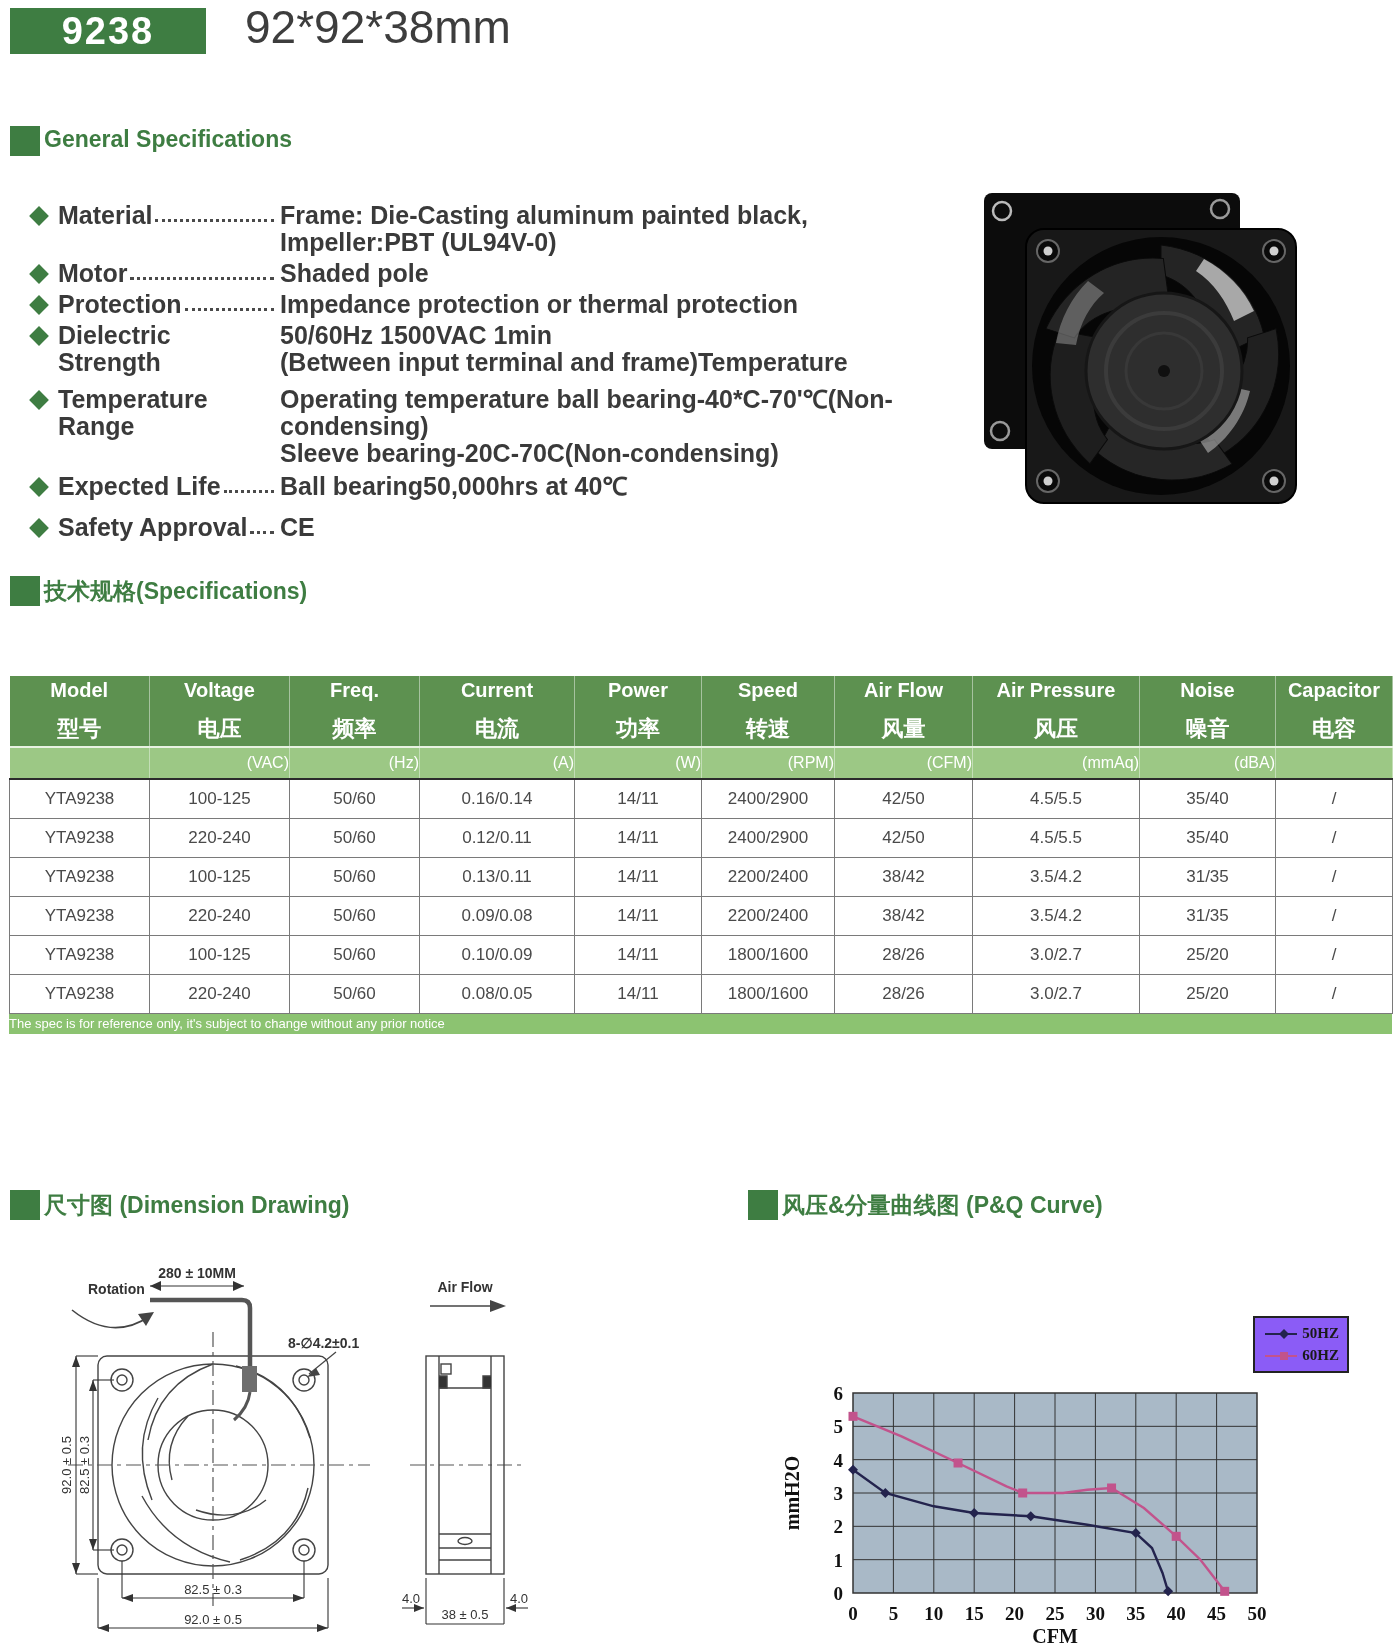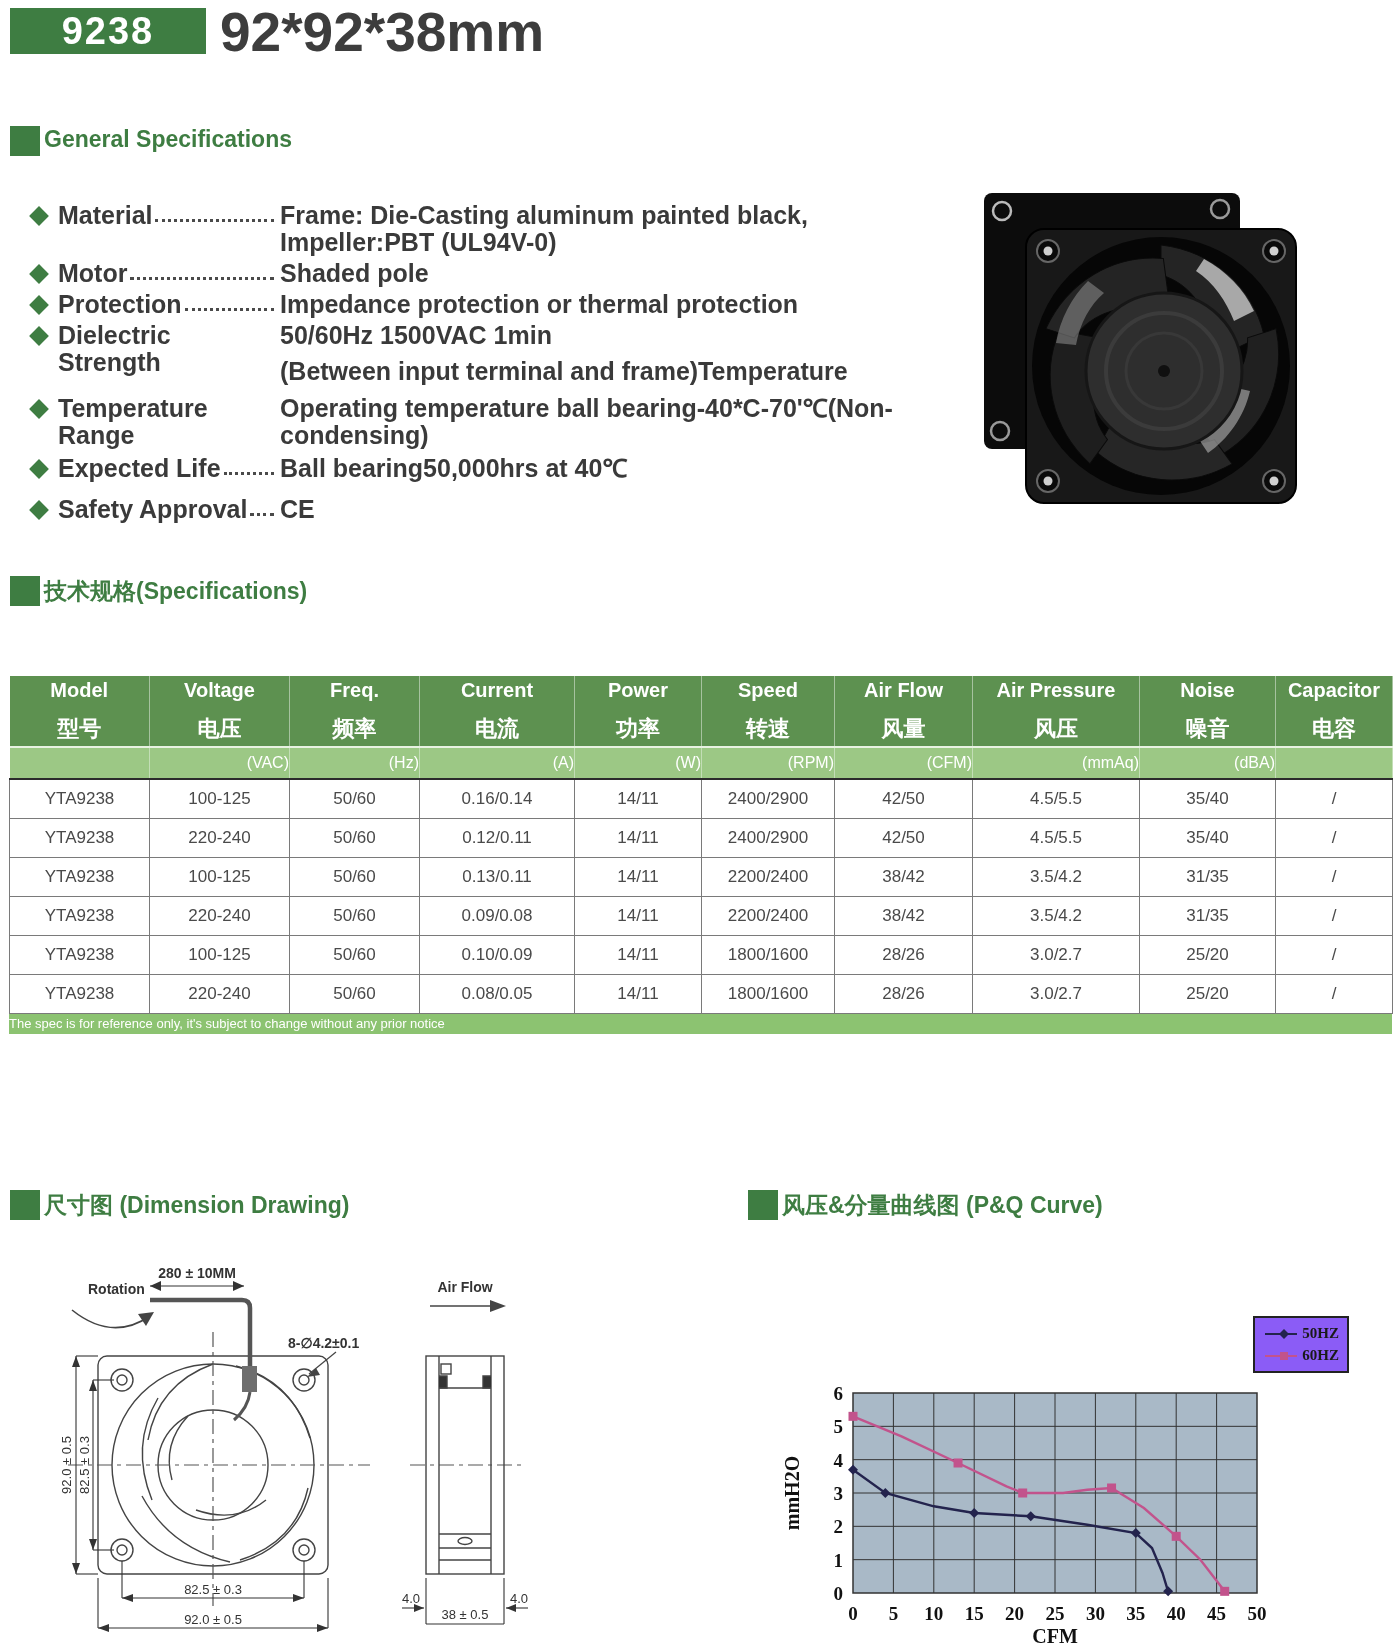--- a/index.html
+++ b/index.html
@@ -1,37 +1,37 @@
 <!DOCTYPE html>
 <html><head>
 <meta charset="utf-8">
 <style>
   html,body{margin:0;padding:0;background:#fff;font-family:"Liberation Sans",sans-serif;}
   .page{position:relative;width:1400px;height:1650px;background:#ffffff;overflow:hidden;}
 
   
   .model-box{position:absolute;left:10px;top:8px;width:196px;height:46px;background:#3e7d42;
     color:#fff;font-size:38px;font-weight:bold;display:flex;align-items:center;justify-content:center;letter-spacing:2px;}
-  .page-title{position:absolute;left:220px;top:0px;font-size:55px;font-weight:bold;color:#3d3d3d;}
+  .page-title{position:absolute;left:245px;top:0px;font-size:46px;font-weight:normal;color:#3d3d3d;}
 
   
   .sec-head{position:absolute;display:flex;align-items:flex-start;gap:4px;font-size:23px;font-weight:bold;color:#3e7d42;}
   .sec-square{width:30px;height:30px;background:#3e7d42;flex:none;}
 
   
   .gs-list{position:absolute;left:30px;top:202px;width:940px;}
   .gs-item{display:flex;align-items:flex-start;margin-bottom:4px;font-size:25px;font-weight:bold;color:#3a3a3a;line-height:27px;}
   .gs-item:nth-child(5){margin-top:10px;}
   .gs-item:nth-child(6){margin-top:6px;}
   .gs-item:nth-child(7){margin-top:14px;}
   .diamond{width:14px;height:14px;background:#3e7d42;transform:rotate(45deg);margin:7px 12px 0 2px;flex:none;}
   .gs-left{width:250px;display:flex;flex:none;}
   .gs-dots{flex:1;height:17px;margin:0 6px 0 3px;border-bottom:3px dotted #4a4a4a;}
   .gs-values{flex:1;}
-  .gs-values .gap{margin-top:9px;}
+  .gs-values .gap{}
 
   
   .spec-table-wrap{position:absolute;left:9px;top:676px;width:1383px;}
   table.spec{border-collapse:collapse;table-layout:fixed;width:1383px;}
   table.spec thead th{background:#5d9150;color:#fff;font-size:20px;font-weight:bold;height:70px;
     text-align:center;vertical-align:middle;border-right:1px solid rgba(255,255,255,.45);padding:0;}
   table.spec thead th .zh{font-size:22px;margin-top:12px;}
   table.spec tr.units td{background:#9cc885;color:#fff;font-size:16px;height:30px;text-align:right;
     border-right:1px solid rgba(255,255,255,.4);border-top:2px solid #e8f2e2;padding:0;}
   table.spec tbody td{height:38px;text-align:center;font-size:17px;color:#4a4a4a;background:#fff;
@@ -110,20 +110,21 @@
         </span>
       </div>
       <div class="gs-item">
         <span class="gs-left">
           <span class="diamond"></span>
           <span>Temperature Range</span>
           <span class="gs-dots"></span>
         </span>
         <span class="gs-values">
           <div>Operating temperature ball bearing-40*C-70'℃(Non-condensing)</div>
+          <div>Sleeve bearing-20C-70C(Non-condensing)</div>
         </span>
       </div>
       <div class="gs-item">
         <span class="gs-left">
           <span class="diamond"></span>
           <span>Expected Life</span>
           <span class="gs-dots"></span>
         </span>
         <span class="gs-values">
           <div>Ball bearing50,000hrs at 40℃</div>

